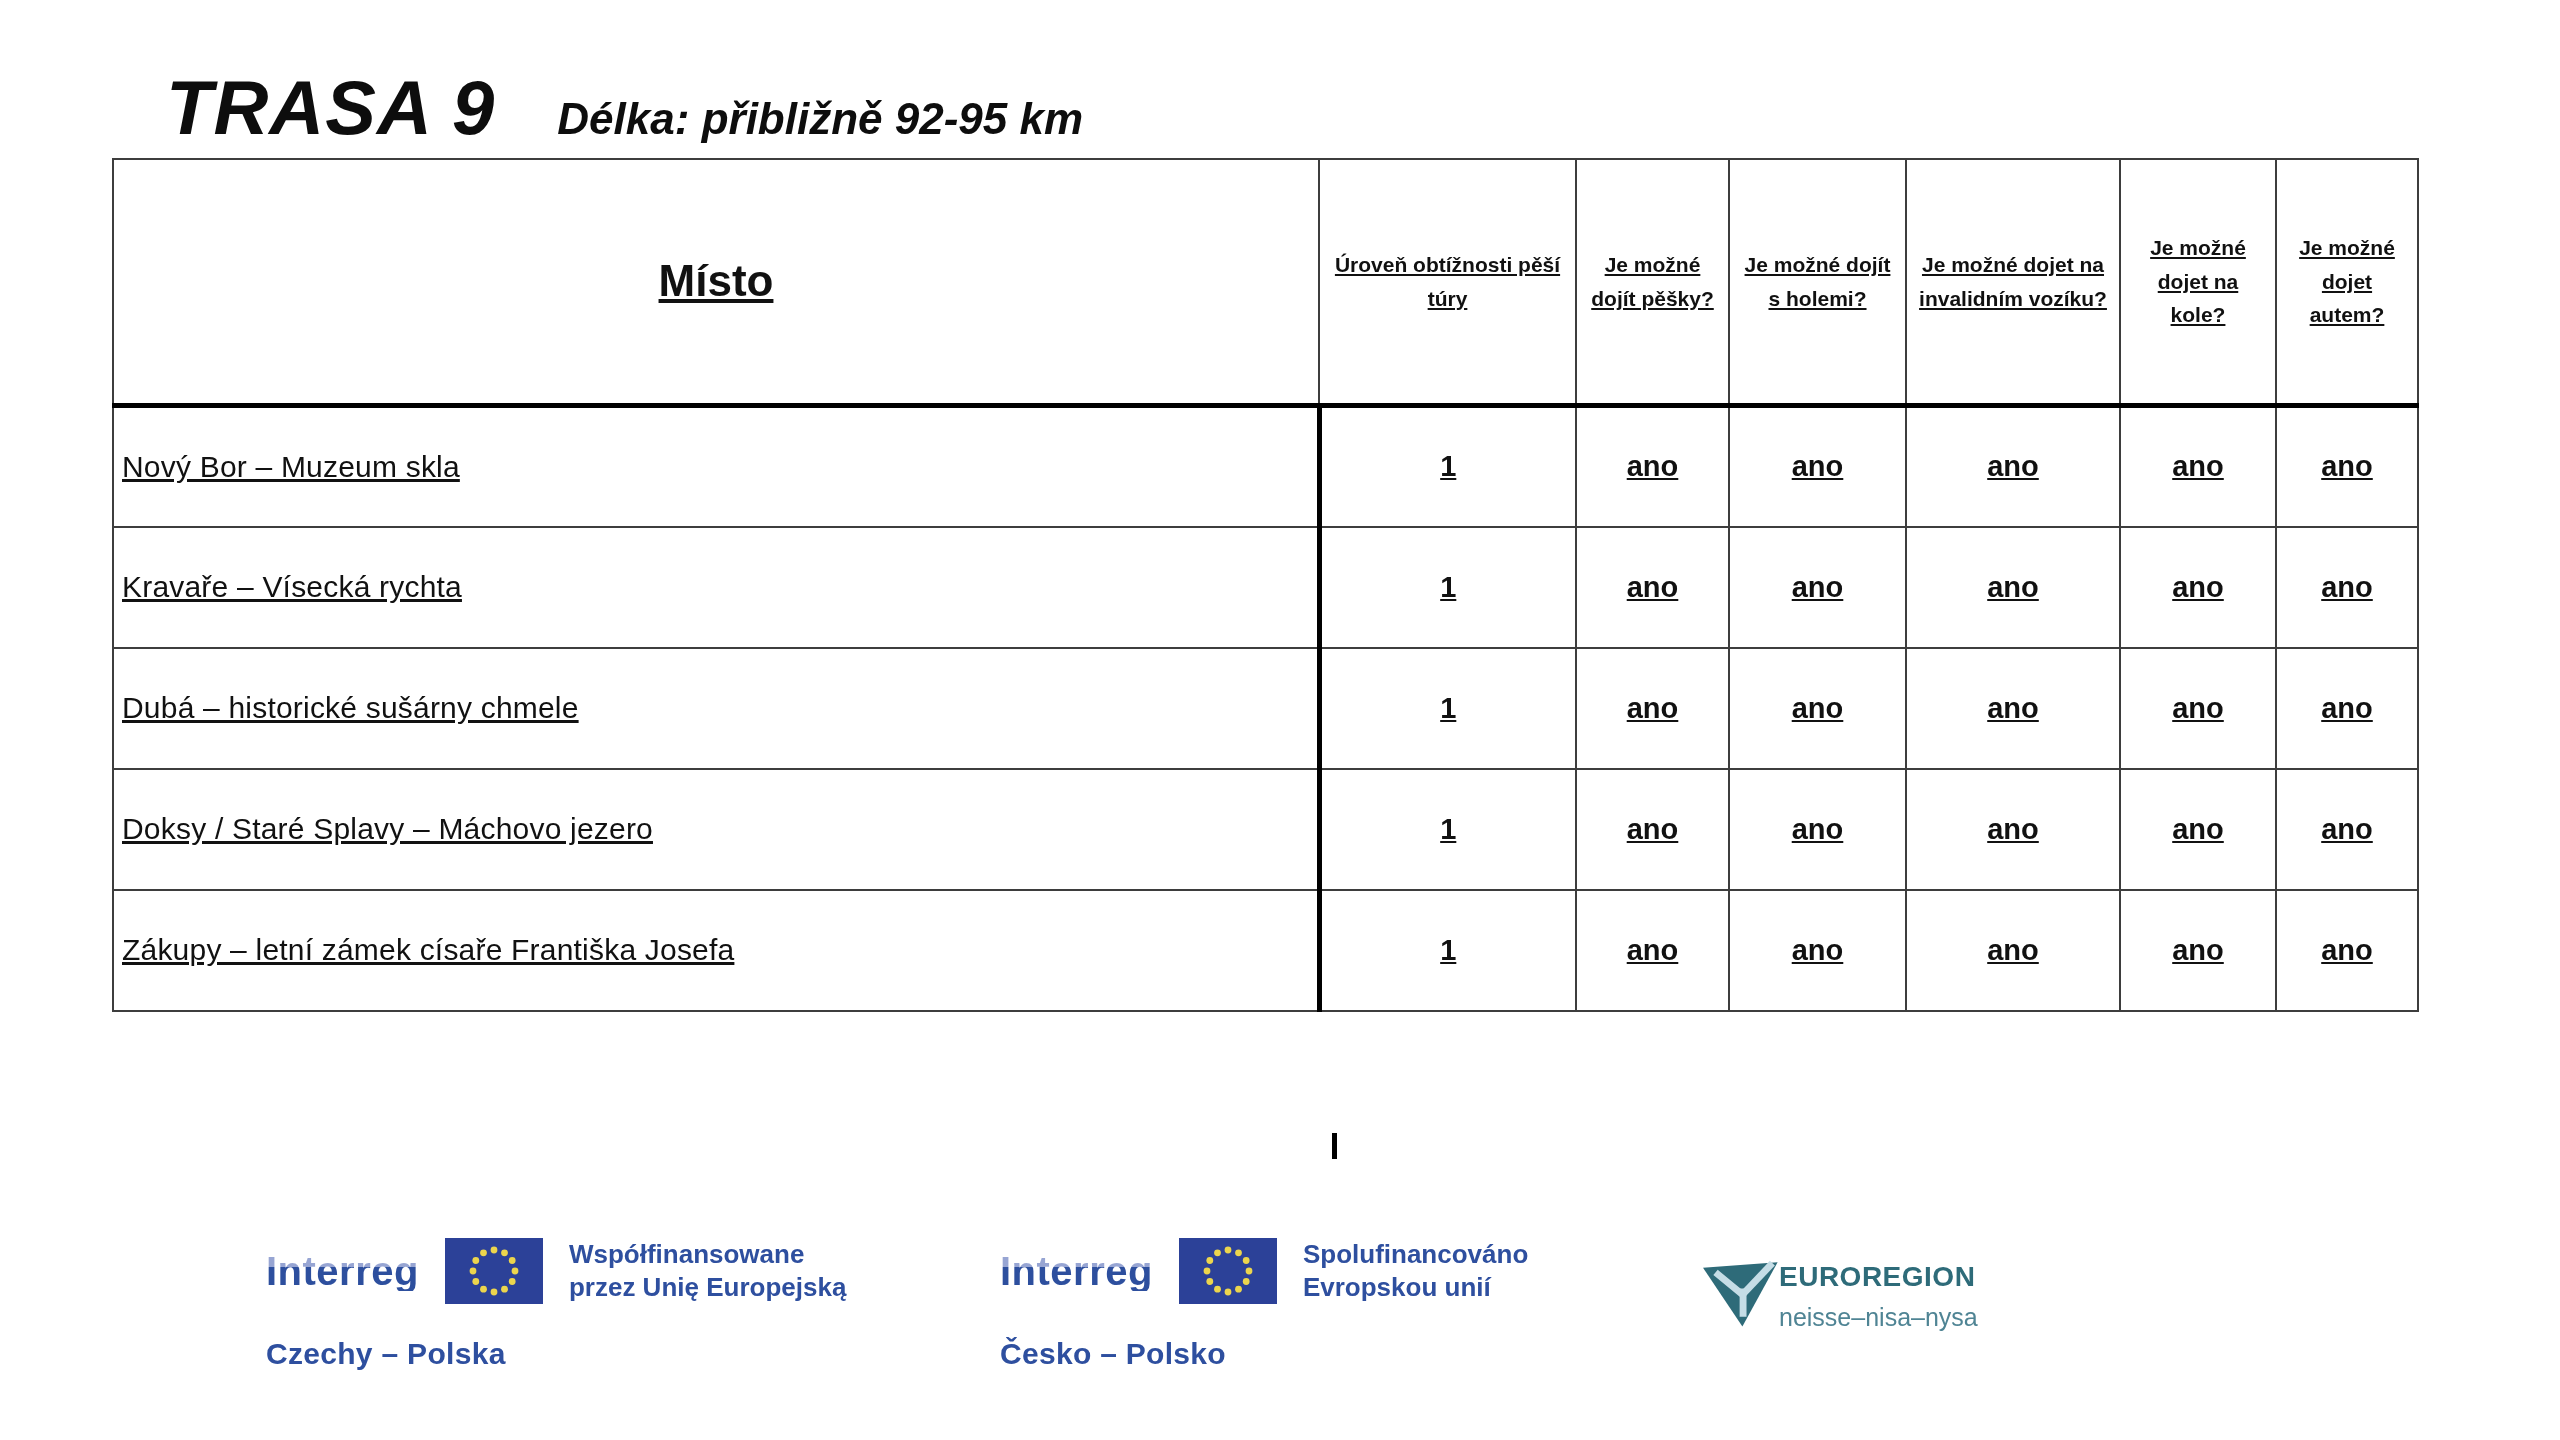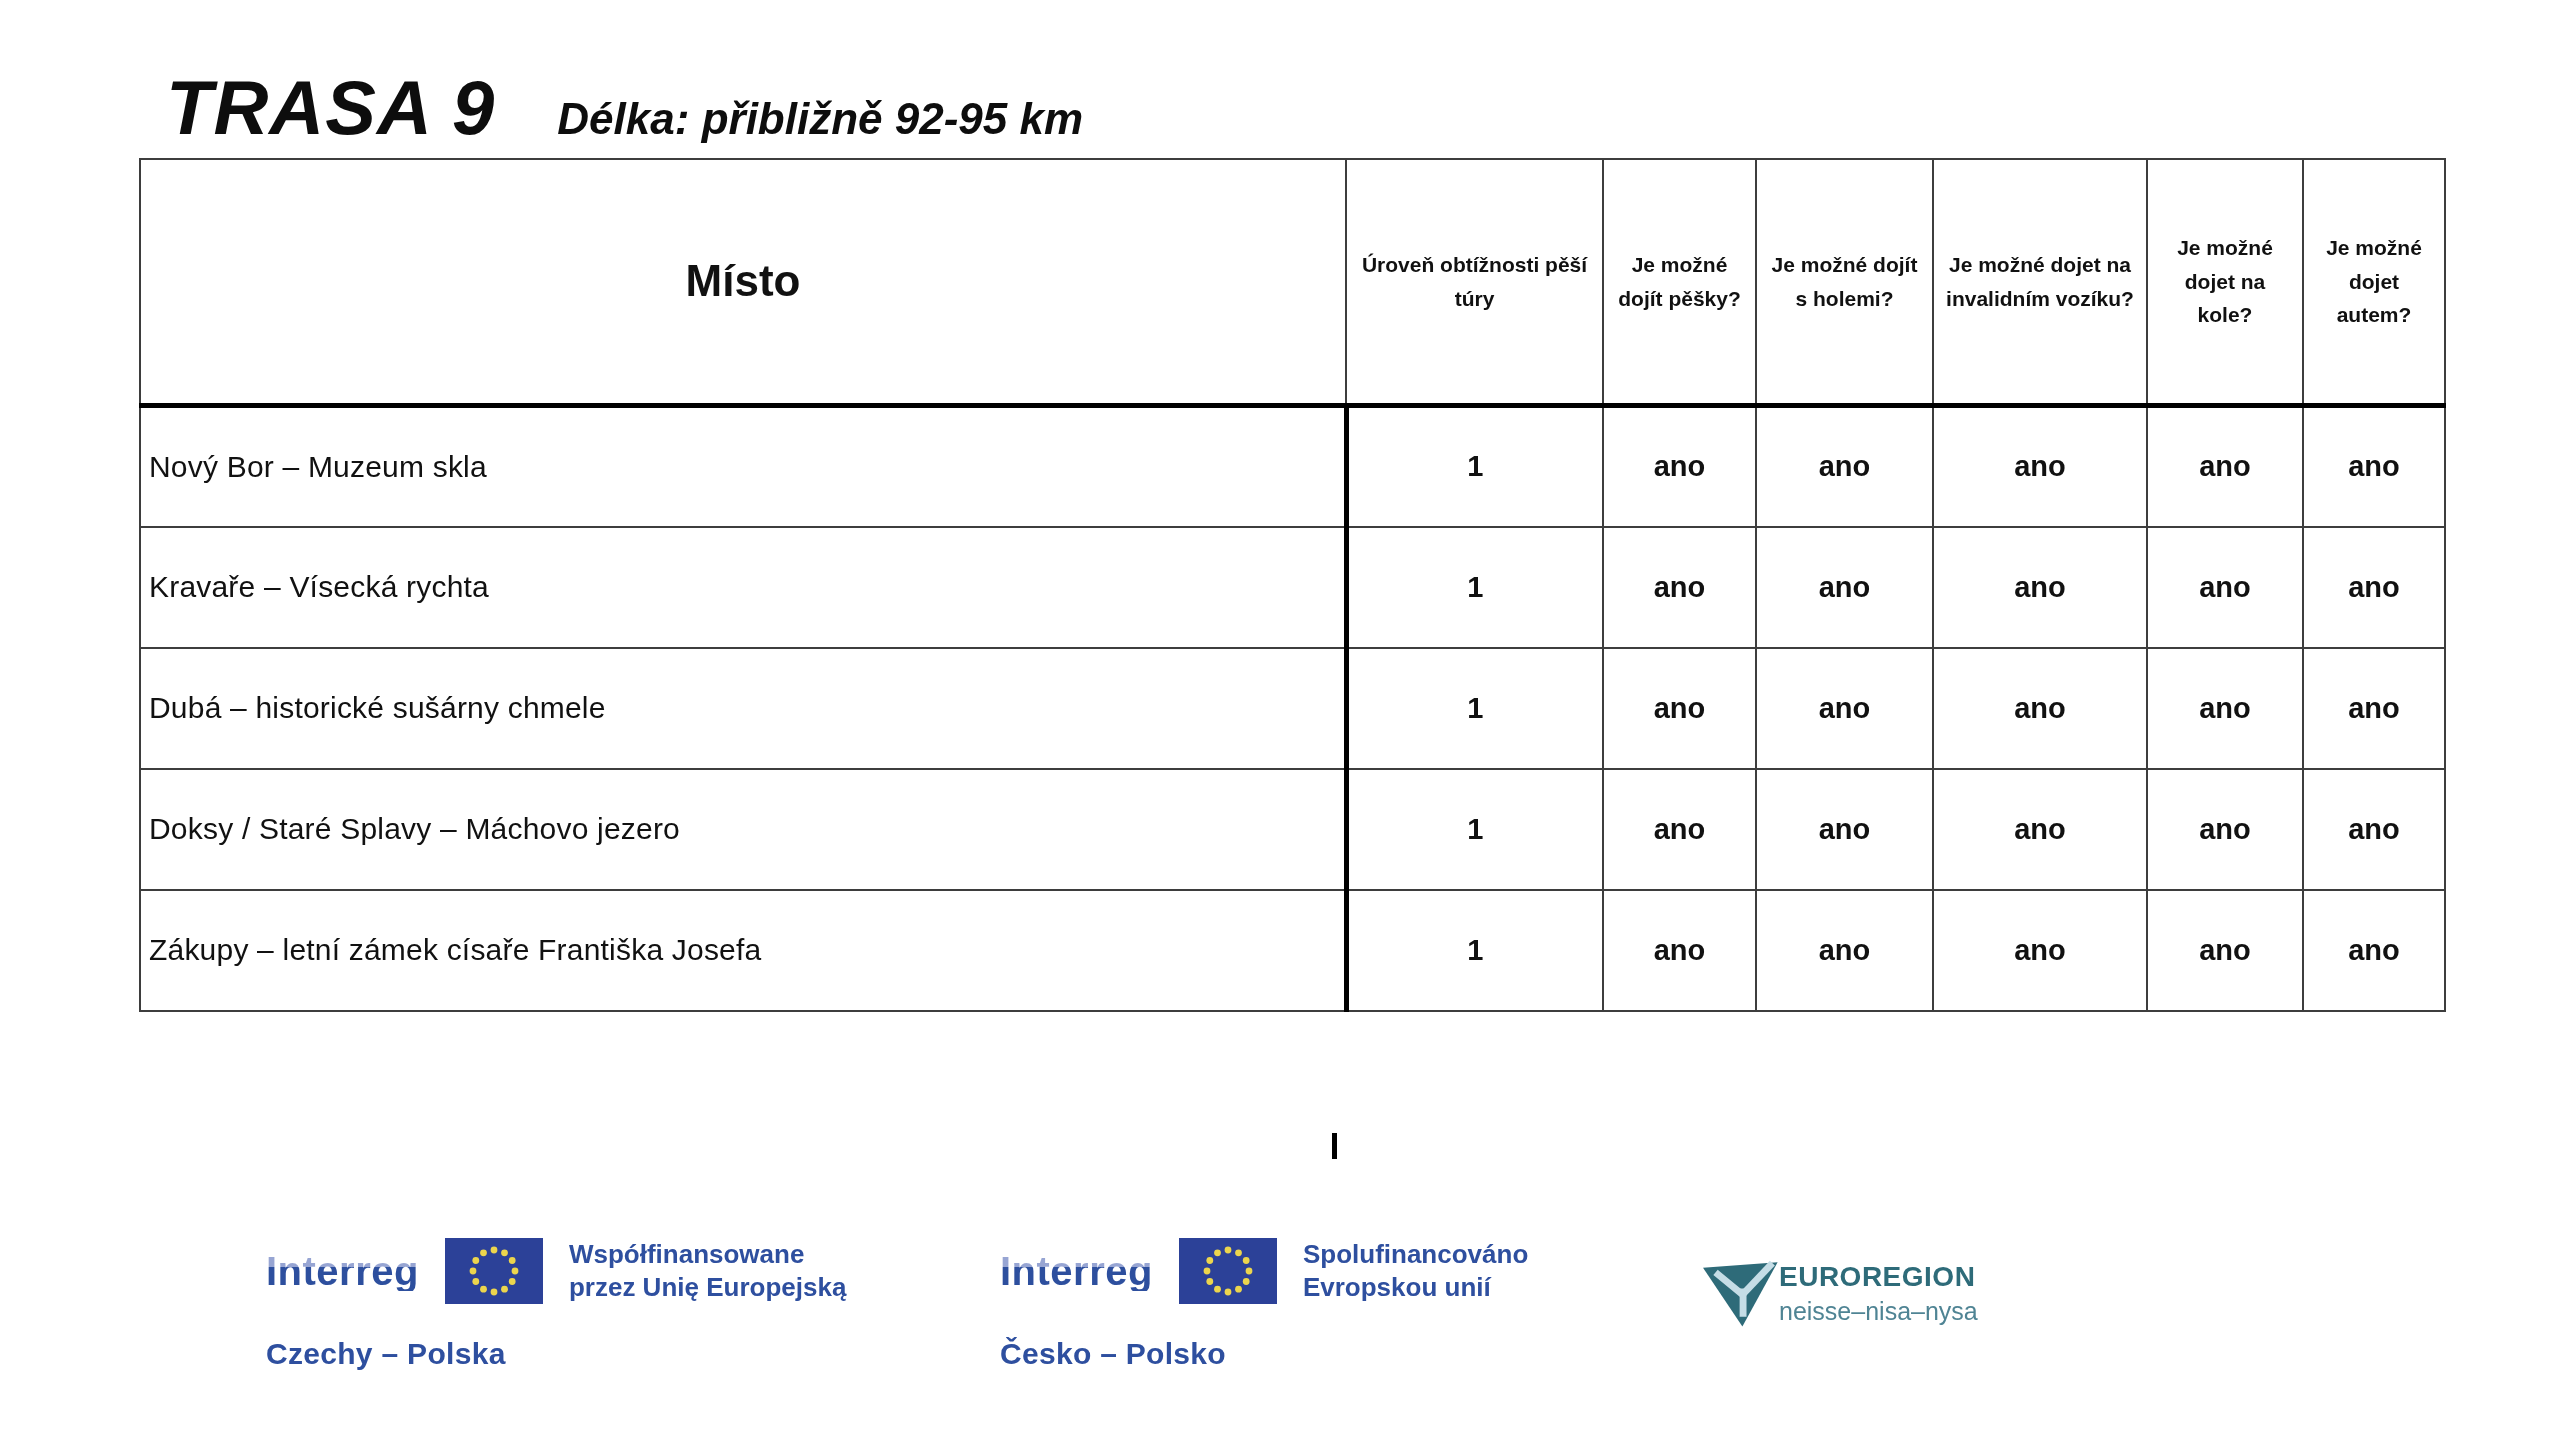--- a/index.html
+++ b/index.html
@@ -8,22 +8,22 @@
     font-family:"Liberation Sans",sans-serif;color:#111;overflow:hidden;
   }
 
   
   .page-header{position:absolute;left:166px;top:70px;display:flex;align-items:baseline;column-gap:62px;}
   .page-title{font-size:76px;font-weight:900;font-style:italic;letter-spacing:1px;color:#0d0d0d;line-height:1;}
   .page-subtitle{font-size:44px;font-weight:700;font-style:italic;color:#0d0d0d;line-height:1;}
 
   
   table.route-table{
-    position:absolute;left:139px;top:158px;width:2305px;
-    border-collapse:collapse;table-layout:fixed;background:#fff;
+    position:absolute;left:112px;top:158px;width:2305px;
+    border-collapse:collapse;table-layout:fixed;background:#fff;text-decoration:underline;
   }
   .route-table th,.route-table td{border:2px solid #3d3d3d;overflow:hidden;}
   .route-table thead th{
     height:243px;vertical-align:middle;text-align:center;
     font-size:21px;font-weight:700;line-height:1.6;padding:0 8px;
     border-bottom:5px solid #000;
   }
   .route-table thead th.place-h{font-size:44px;font-weight:700;line-height:1.1;}
   .route-table tbody tr{height:121px;}
   .route-table tbody td{vertical-align:middle;text-align:center;font-size:29px;font-weight:700;padding:0 4px;}
@@ -45,21 +45,21 @@
       -webkit-background-clip:text;background-clip:text;color:transparent;
     }
   }
   .eu-flag{display:block;}
   .funding-text{font-size:26px;font-weight:700;color:#2e4f9f;line-height:1.28;}
   .program-label{font-size:30px;font-weight:700;color:#2e4f9f;margin-top:32px;letter-spacing:0.3px;}
 
   .euroregion-group{position:absolute;display:flex;align-items:flex-start;column-gap:0;}
   .euroregion-text{padding-top:2px;}
   .euroregion-name{font-size:28px;font-weight:700;color:#2e6b79;letter-spacing:0.5px;line-height:1.1;}
-  .euroregion-sub{font-size:25px;font-weight:400;color:#4f8494;line-height:1.2;margin-top:3px;}
+  .euroregion-sub{font-size:25px;font-weight:400;color:#4f8494;line-height:1.2;margin-top:9px;}
 </style>
 </head>
 <body>
 
 <div class="page-header">
   <div class="page-title">TRASA 9</div>
   <div class="page-subtitle">Délka: přibližně 92-95 km</div>
 </div>
 
 <table class="route-table">

